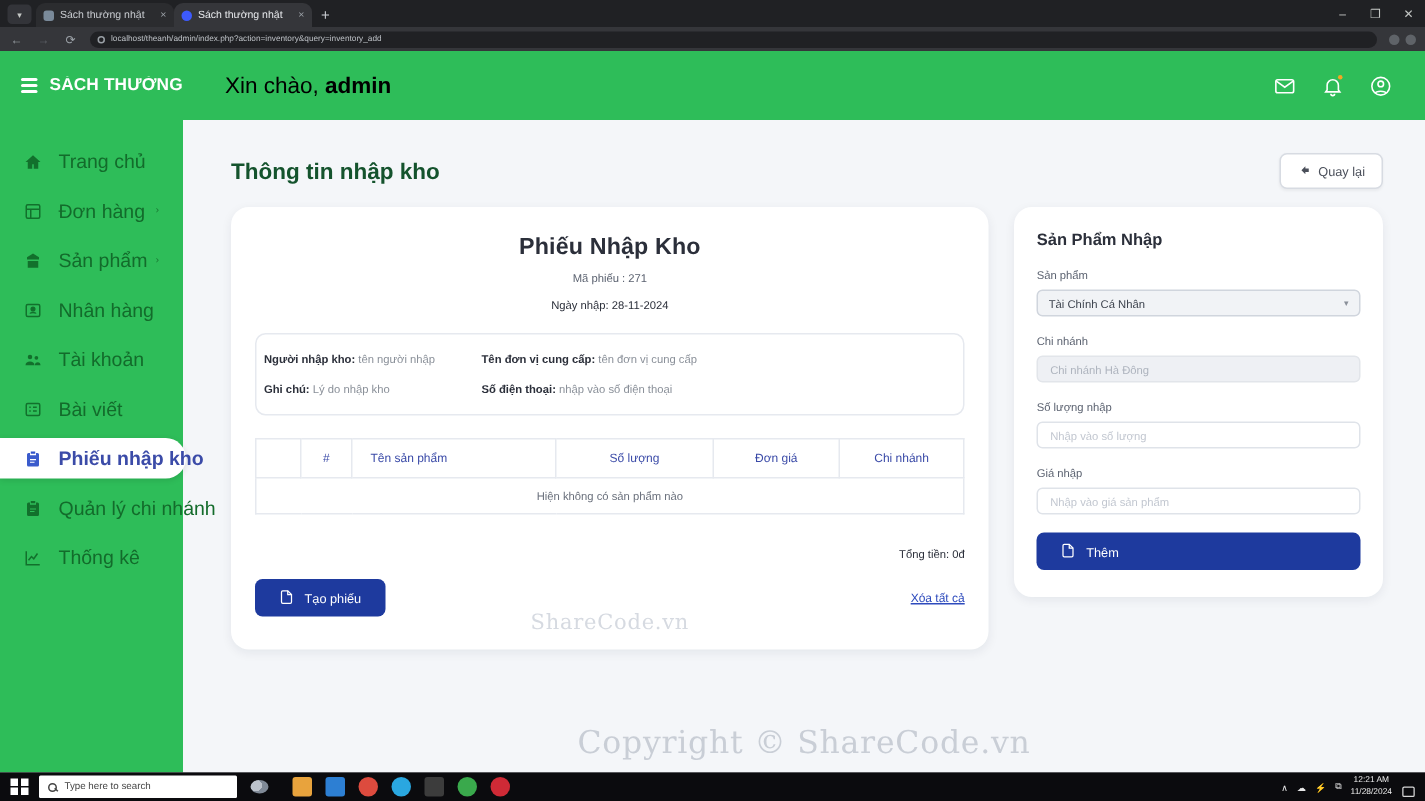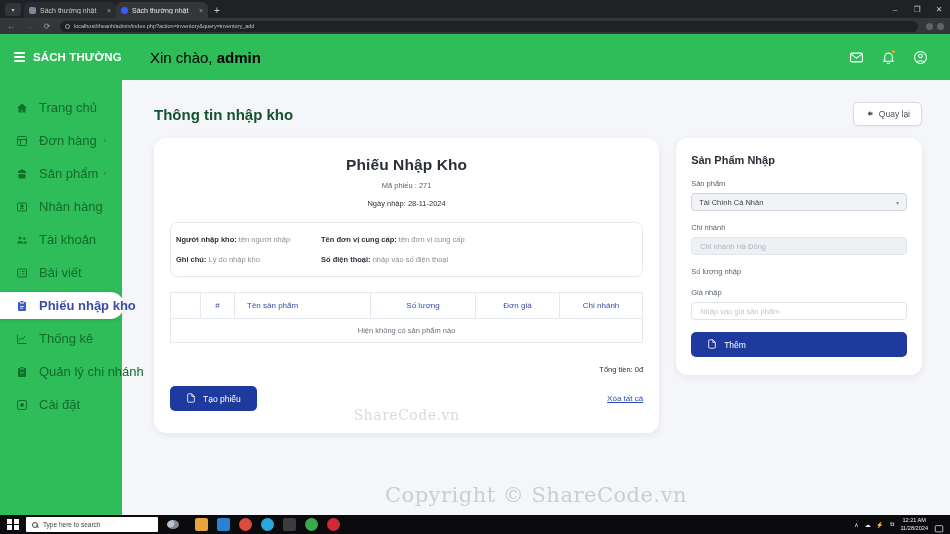--- a/index.html
+++ b/index.html
@@ -382,48 +382,39 @@
                 <path d="M9 2h6v3H9z"></path>
                 <path d="M6 4h2v3h8V4h2a2 2 0 0 1 2 2v14a2 2 0 0 1-2 2H6a2 2 0 0 1-2-2V6a2 2 0 0 1 2-2z" opacity=".95"></path>
                 <path d="M8 12h8v1.5H8zM8 15.5h6V17H8z" fill="#fff"></path>
               </svg>
           </span>
           <span class="nav-label">Phiếu nhập kho</span>
         </div>
 
         <div class="nav-item">
           <span class="ico">
-            <svg viewBox="0 0 24 24" fill="none" stroke="#12702c" stroke-width="2">
-                <path d="M3 3v18h18"></path>
-                <path d="M6 15l4-5 3 3 5-7"></path>
-              </svg>
-          </span>
-          <span class="nav-label">Thống kê</span>
-        </div>
-
-        <div class="nav-item">
-          <span class="ico">
             <svg viewBox="0 0 24 24" fill="#12702c">
                 <path d="M9 2h6v3H9z"></path>
                 <path d="M6 4h2v3h8V4h2a2 2 0 0 1 2 2v14a2 2 0 0 1-2 2H6a2 2 0 0 1-2-2V6a2 2 0 0 1 2-2z"></path>
                 <path d="M8 12h8v1.3H8zM8 15.3h6v1.3H8z" fill="#2ebd59"></path>
               </svg>
           </span>
           <span class="nav-label">Quản lý chi nhánh</span>
         </div>
 
         <div class="nav-item">
           <span class="ico">
             <svg viewBox="0 0 24 24" fill="none" stroke="#12702c" stroke-width="2">
-                <rect x="3" y="3" width="18" height="18" rx="3"></rect>
-                <circle cx="12" cy="12" r="3" fill="#12702c"></circle>
-              </svg>
-          </span>
-          <span class="nav-label">Cài đặt</span>
-        </div>
+                <path d="M3 3v18h18"></path>
+                <path d="M6 15l4-5 3 3 5-7"></path>
+              </svg>
+          </span>
+          <span class="nav-label">Thống kê</span>
+        </div>
+
 
       </div>
     </div>
 
     <div class="topbar">
       <div class="greet"><span>Xin chào, </span><b>admin</b></div>
       <div class="topbar-spacer"></div>
       <div class="topbar-icons">
         <span class="tb-ico">
           <svg viewBox="0 0 24 24" fill="none" stroke="#fff" stroke-width="1.7">
@@ -552,20 +543,23 @@
 
           <div class="fld">
             <div class="fld-label">Chi nhánh</div>
             <div class="inp disabled">
               <span>Chi nhánh Hà Đông</span>
             </div>
           </div>
 
           <div class="fld">
             <div class="fld-label">Số lượng nhập</div>
+            <div class="inp">
+              <span>Nhập vào số lượng</span>
+            </div>
           </div>
 
           <div class="fld">
             <div class="fld-label">Giá nhập</div>
             <div class="inp">
               <span>Nhập vào giá sản phẩm</span>
             </div>
           </div>
 
           <div class="btn-primary btn-add">

